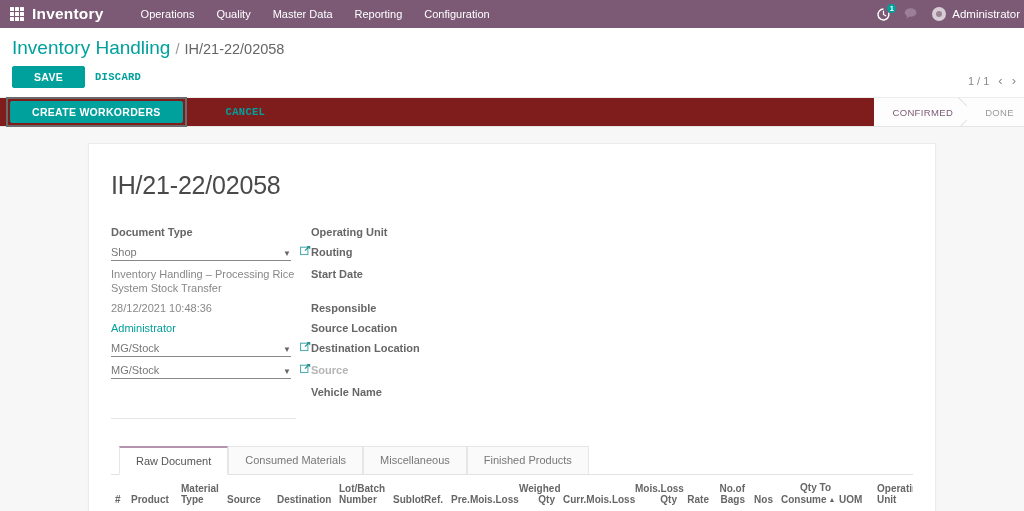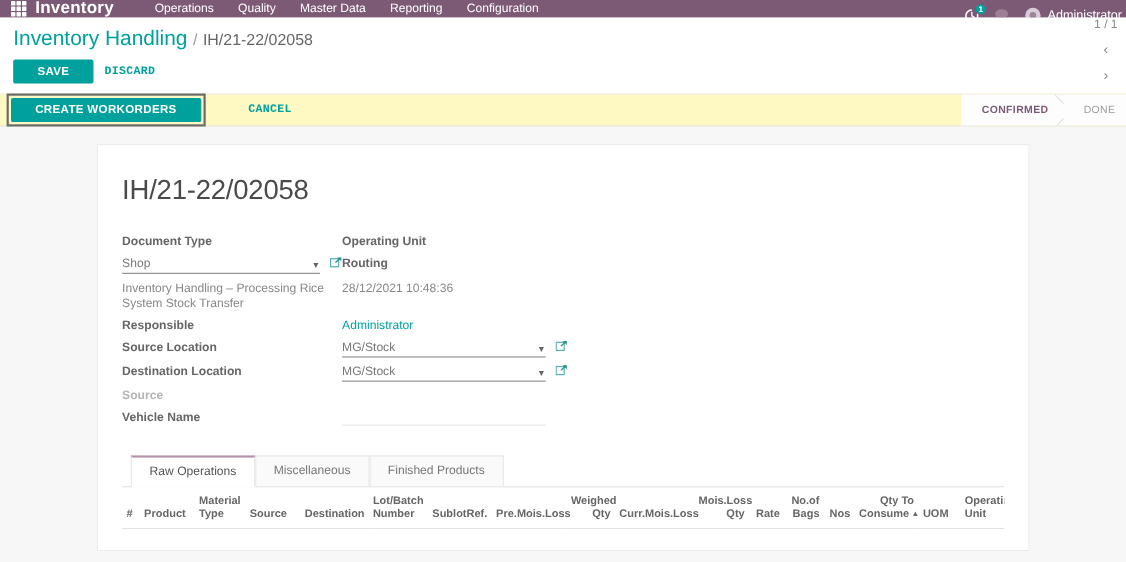--- a/index.html
+++ b/index.html
@@ -6,21 +6,21 @@
   html, body {
     width: 1024px; height: 511px;
     font-family: "Liberation Sans", sans-serif;
     background: #f7f7f7;
     overflow: hidden;
     color: #4c4c4c;
   }
 
   
   .navbar {
-    height: 16px;
+    height: 28px;
     background: #7d five;
     background: #7c5a76;
     display: flex;
     align-items: center;
     padding: 0 6px 0 4px;
     color: #ffffff;
     position: relative;
   }
   .apps-icon {
     width: 18px; height: 18px;
@@ -131,27 +131,26 @@
   }
   .pager {
     position: absolute;
     right: 8px;
     bottom: 9px;
     display: flex;
     align-items: center;
     gap: 9px;
     color: #8a8a8a;
     font-size: 11px;
-    flex-direction: column;
   }
   .pager .arrow { font-size: 13px; cursor: pointer; color:#8a8a8a; }
 
   
   .action-bar {
-    background: #fef9c3;
+    background: #7f1d1d;
     border-top: 1px solid #ededed;
     border-bottom: 1px solid #e4e4e4;
     height: 30px;
     display: flex;
     align-items: center;
     padding-left: 6px;
     position: relative;
   }
   .focus-wrap {
     border: 2px solid #6b6b6b;
@@ -172,21 +171,21 @@
     font-size: 9.5px;
     letter-spacing: .35px;
     color: #9a9a9a;
     display: flex;
     align-items: center;
     padding: 0 14px 0 18px;
     position: relative;
     background: #fdfdfd;
     cursor: pointer;
   }
-  .status-item.active { color: #7c5a76; font-weight: bold; align-items: center; }
+  .status-item.active { color: #7c5a76; font-weight: normal; align-items: center; }
   .status-item .chev {
     position:absolute;
     right: -1px; top: 0;
     width: 12px; height: 100%;
     overflow: hidden;
   }
   .status-item .chev::before {
     content:"";
     position:absolute;
     left: -8px; top: 50%;
@@ -409,20 +408,21 @@
             <path d="M7.2 1.2 L11.2 1.2 L11.2 5" fill="#2a8f8f"></path>
           </svg>
         </span>
       </div>
 
       <div class="f-label">Routing</div>
       <div class="f-value">
         <span class="f-plain routing-txt">Inventory Handling – Processing Rice System Stock Transfer</span>
       </div>
 
+      <div class="f-label">Start Date</div>
       <div class="f-value">
         <span class="f-plain">28/12/2021 10:48:36</span>
       </div>
 
       <div class="f-label">Responsible</div>
       <div class="f-value link">
         <span>Administrator</span>
       </div>
 
       <div class="f-label">Source Location</div>
@@ -463,21 +463,22 @@
       <div class="f-label">Vehicle Name</div>
       <div class="f-value">
         <span class="field-input empty-light">
           <span></span>
         </span>
       </div>
 
     </div>
 
     <div class="tabs">
-      <div class="tab active">Raw Operations</div>
+      <div class="tab active">Raw Document</div>
+      <div class="tab">Consumed Materials</div>
       <div class="tab">Miscellaneous</div>
       <div class="tab">Finished Products</div>
     </div>
 
     <div class="table-wrap">
       <table class="list">
         <colgroup>
           <col style="width:16px">
             <col style="width:50px">
             <col style="width:46px">

